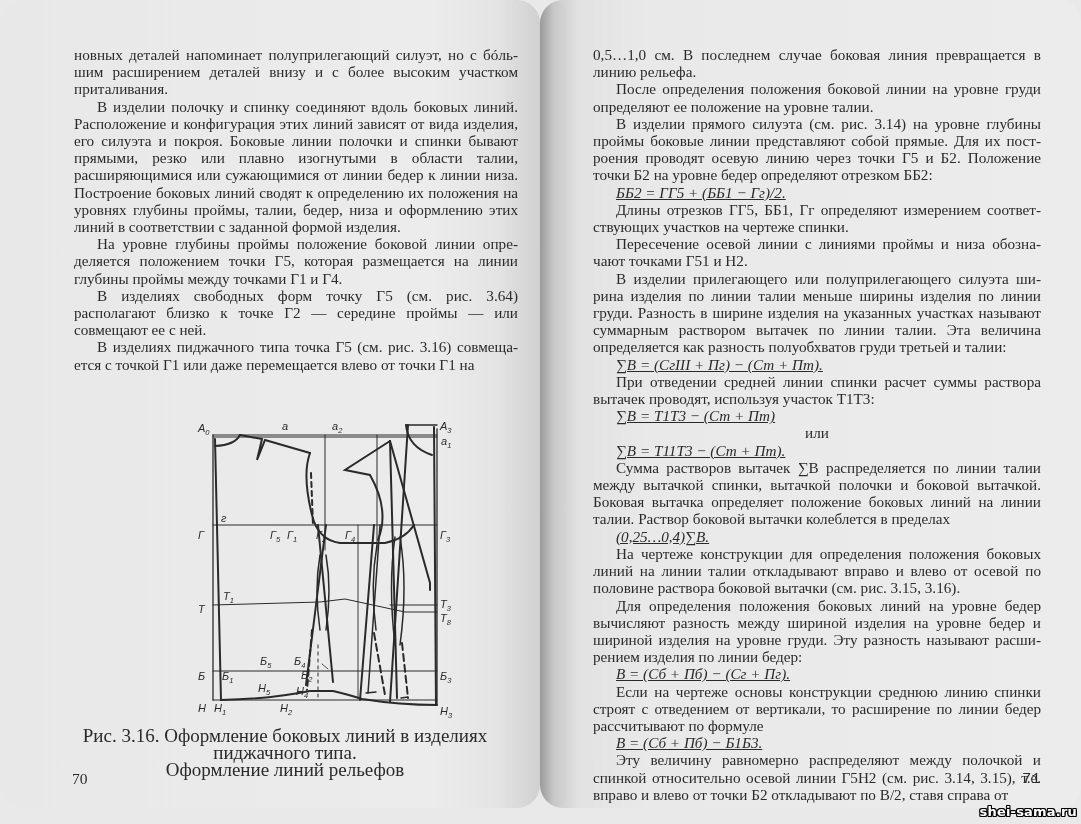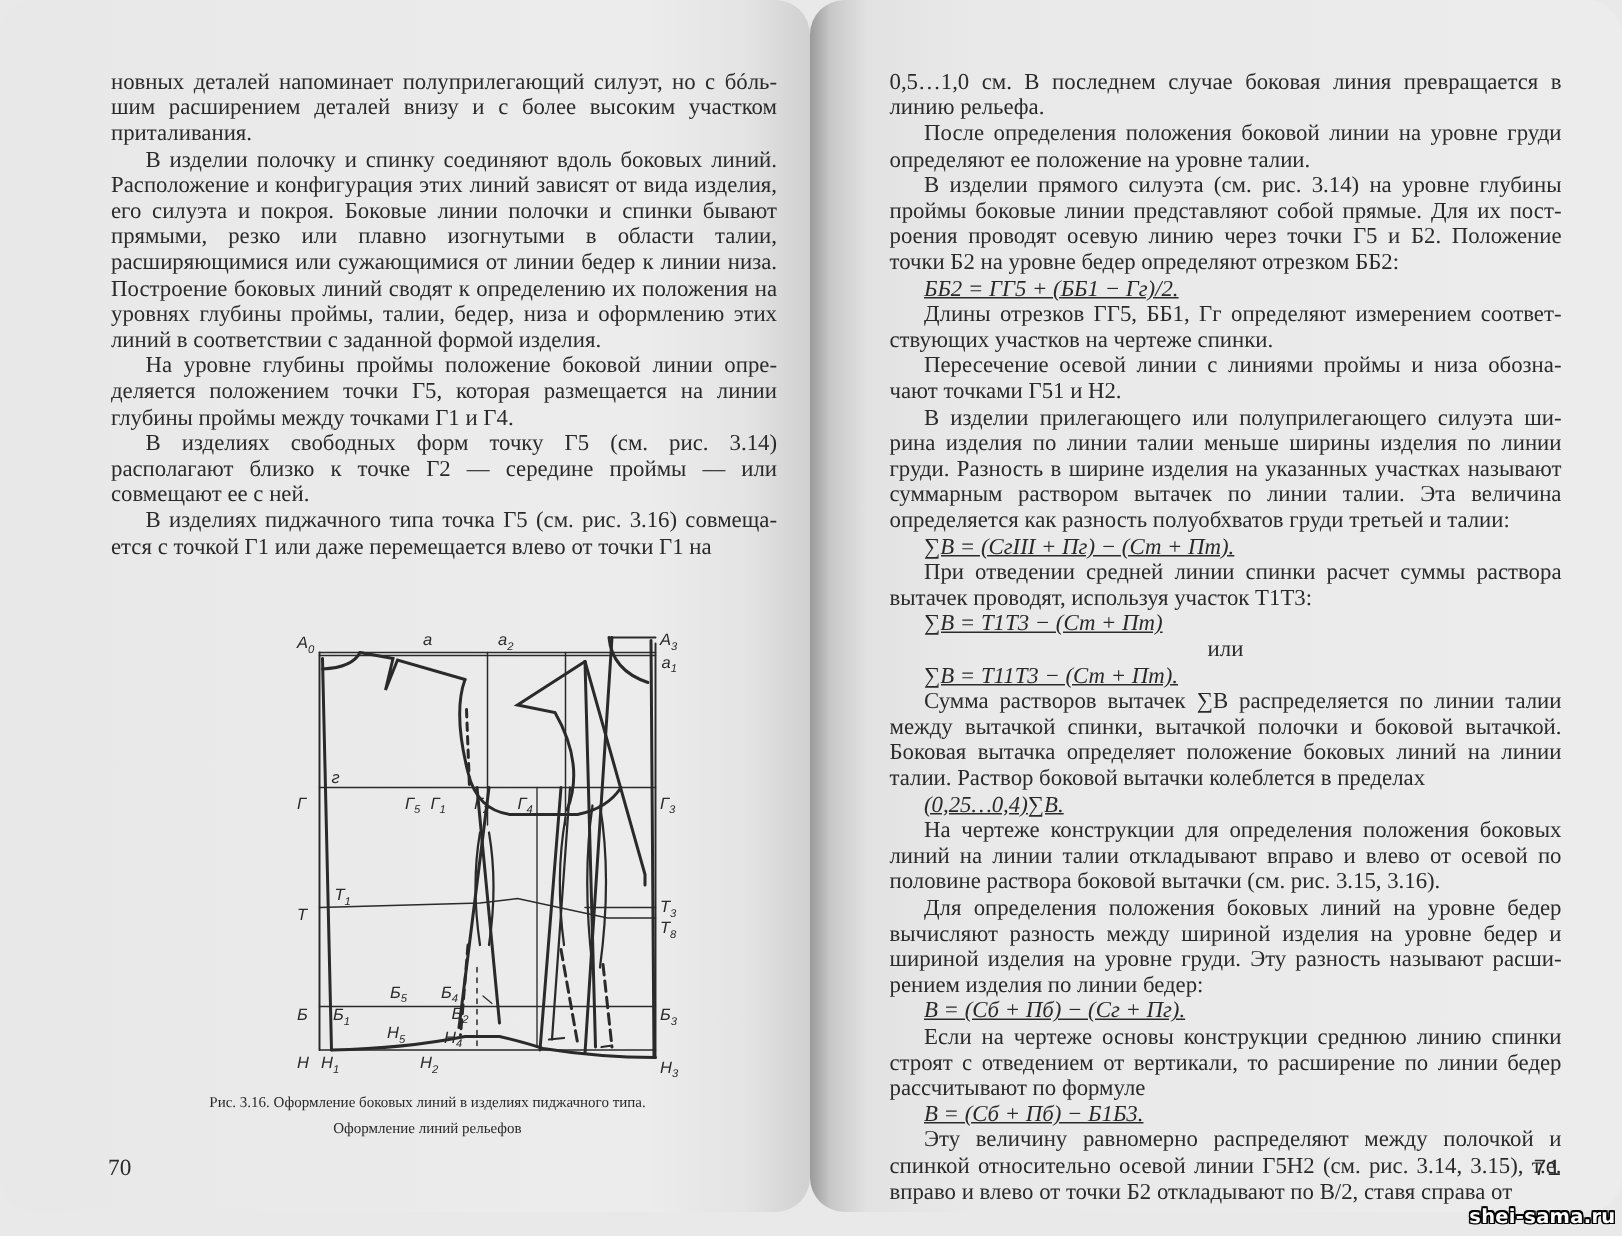--- a/index.html
+++ b/index.html
@@ -37,21 +37,21 @@
     position: absolute; left: 165px; top: 415px; width: 275px; height: 305px; margin-left: 25px;
   }
   .figure svg { width: 275px; height: 305px; display: block; }
   .fig-lbl {
     font-family: "Liberation Sans", "DejaVu Sans", sans-serif; font-style: italic;
     font-size: 11px; fill: #2a2a2a;
   }
   .fig-sub { font-size: 7.5px; }
   .caption {
     position: absolute; left: 60px; top: 727px; width: 450px; text-align: center;
-    font-size: 10px; line-height: 17px; color: #2a2a2a;
+    font-size: 19px; line-height: 17px; color: #2a2a2a;
   }
   .pagenum {
     position: absolute; font-size: 15.5px; color: #2a2a2a;
   }
   .pn-left { left: 72px; top: 770px; }
   .pn-right { left: 1022px; top: 770px; font-family: Liberation Mono, monospace; }
   .watermark {
     position: absolute; right: 4px; bottom: 5px;
     font-family: "DejaVu Sans", "Liberation Sans", sans-serif; font-weight: bold;
     font-size: 13px; color: #ffffff; letter-spacing: 0.2px;
@@ -62,21 +62,21 @@
 </head>
 <body>
 
 <div class="spread">
 
   <div class="page page-left">
     <div class="text left-text">
       <p class="noind">новных деталей напоминает полуприлегающий силуэт, но с бóль­шим расширением деталей внизу и с более высоким участком приталивания.</p>
       <p>В изделии полочку и спинку соединяют вдоль боковых линий. Расположение и конфигурация этих линий зависят от вида изде­лия, его силуэта и покроя. Боковые линии полочки и спинки бы­вают прямыми, резко или плавно изогнутыми в области талии, расширяющимися или сужающимися от линии бедер к линии низа. Построение боковых линий сводят к определению их положения на уровнях глубины проймы, талии, бедер, низа и оформлению этих линий в соответствии с заданной формой изделия.</p>
       <p>На уровне глубины проймы положение боковой линии опре­деляется положением точки Г5, которая размещается на линии глубины проймы между точками Г1 и Г4.</p>
-      <p>В изделиях свободных форм точку Г5 (см. рис. 3.14) располагают близко к точке Г2 — середине проймы — или совмещают ее с ней.</p>
+      <p>В изделиях свободных форм точку Г5 (см. рис. 3.64) располагают близко к точке Г2 — середине проймы — или совмещают ее с ней.</p>
       <p>В изделиях пиджачного типа точка Г5 (см. рис. 3.16) совмеща­ется с точкой Г1 или даже перемещается влево от точки Г1 на</p>
     </div>
 
     <div class="figure">
       <svg viewBox="0 0 275 305">
         <g stroke="#2a2a2a" fill="none" stroke-linecap="round">
 
           <line x1="23" y1="20" x2="247" y2="20" stroke-width="1"></line>
           <line x1="23" y1="22" x2="247" y2="22" stroke-width="1"></line>
           <line x1="23" y1="20" x2="23" y2="285" stroke-width="1.3"></line>

